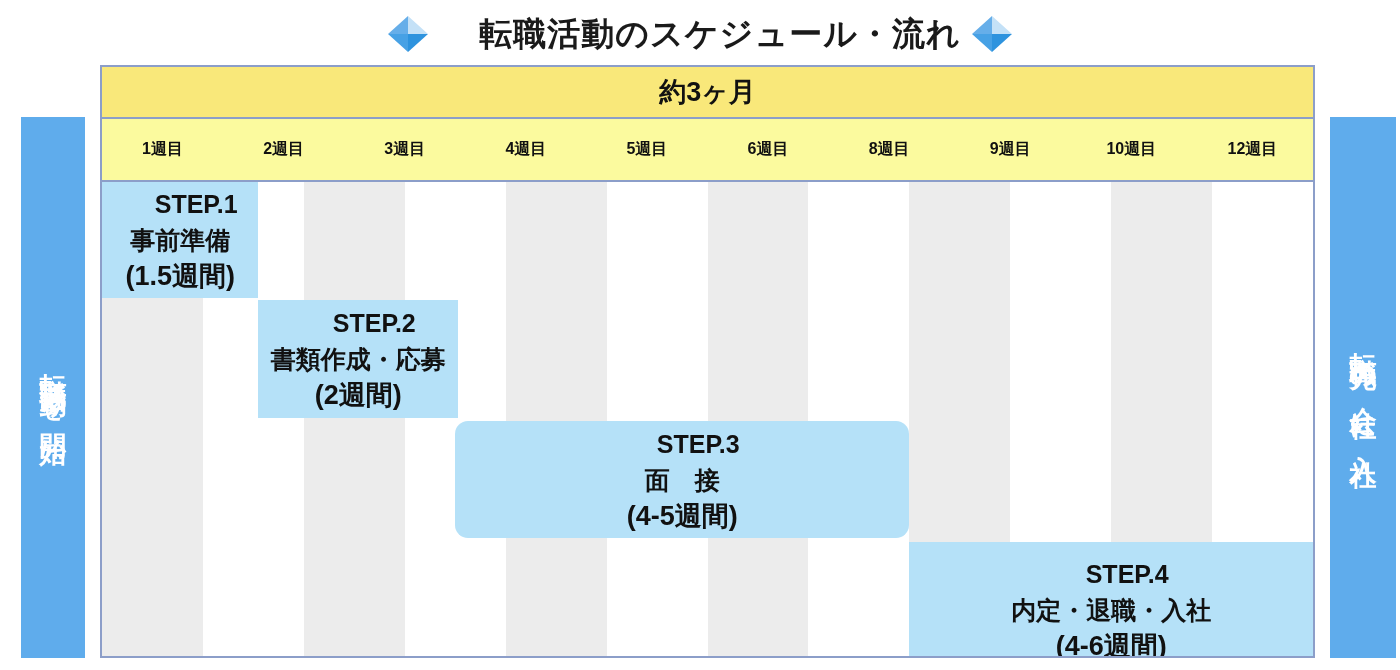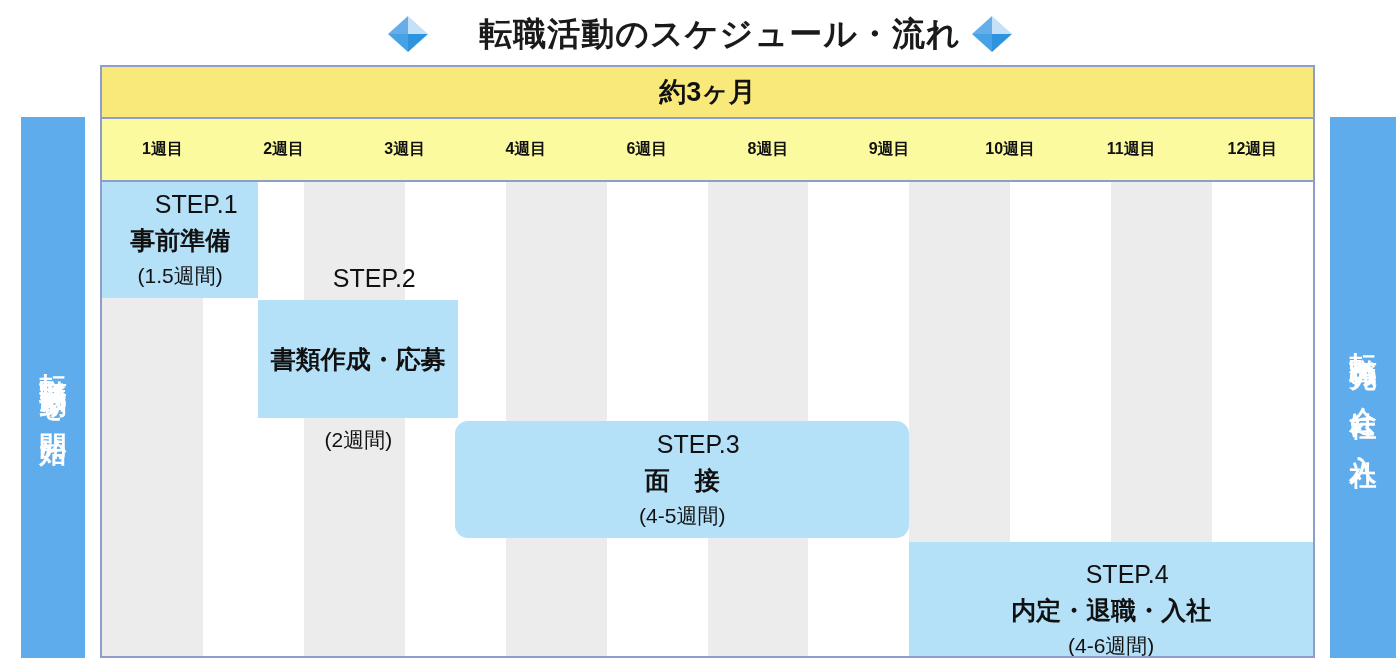--- a/index.html
+++ b/index.html
@@ -25,23 +25,23 @@
   .week-cell{flex:1;display:flex;align-items:center;justify-content:center;
     font-size:16px;font-weight:bold;color:#111;white-space:nowrap;}
   .body{position:relative;height:474px;background:#fff;overflow:hidden;}
   .stripe{position:absolute;top:0;height:100%;}
   .stripe.odd{background:var(--gray);}
   .stripe.even{background:#fff;}
 
   .step-block{position:absolute;background:var(--step);
     display:flex;flex-direction:column;align-items:center;justify-content:center;
     text-align:center;color:#111;line-height:36px;}
-  .step-name{font-size:25px;font-weight:normal;margin-left:32px;}
+  .step-name{font-size:25px;font-weight:bold;margin-left:32px;}
   .step-task{font-size:25px;font-weight:bold;}
-  .step-duration{font-size:21px;font-weight:400;}
+  .step-duration{font-size:27px;font-weight:700;}
 
   .side-bar{position:absolute;top:117px;width:64px;height:541px;background:var(--blue);
     display:flex;align-items:center;justify-content:center;}
   .side-bar span{writing-mode:vertical-rl;text-orientation:upright;
     color:#fff;font-size:27px;font-weight:bold;letter-spacing:6px;white-space:nowrap;}
   .side-bar.right{left:1330px;width:66px;}
   .side-bar.left{left:21px;}
 </style>
 </head>
 <body>
@@ -70,46 +70,46 @@
 
   <div class="chart">
     <div class="duration-band">
       <span>約3ヶ月</span>
     </div>
     <div class="week-band">
         <div class="week-cell">1週目</div>
         <div class="week-cell">2週目</div>
         <div class="week-cell">3週目</div>
         <div class="week-cell">4週目</div>
+        <div class="week-cell">5週目</div>
         <div class="week-cell">6週目</div>
         <div class="week-cell">8週目</div>
         <div class="week-cell">9週目</div>
         <div class="week-cell">10週目</div>
-        <div class="week-cell">11週目</div>
         <div class="week-cell">12週目</div>
       </div>
     <div class="body">
         <div class="stripe odd" style="left: 0px; width: 100.917px;"></div>
         <div class="stripe even" style="left: 100.917px; width: 100.917px;"></div>
         <div class="stripe odd" style="left: 201.833px; width: 100.917px;"></div>
         <div class="stripe even" style="left: 302.75px; width: 100.917px;"></div>
         <div class="stripe odd" style="left: 403.667px; width: 100.917px;"></div>
         <div class="stripe even" style="left: 504.583px; width: 100.917px;"></div>
         <div class="stripe odd" style="left: 605.5px; width: 100.917px;"></div>
         <div class="stripe even" style="left: 706.417px; width: 100.917px;"></div>
         <div class="stripe odd" style="left: 807.333px; width: 100.917px;"></div>
         <div class="stripe even" style="left: 908.25px; width: 100.917px;"></div>
         <div class="stripe odd" style="left: 1009.17px; width: 100.917px;"></div>
         <div class="stripe even" style="left: 1110.08px; width: 100.917px;"></div>
         <div class="step-block" style="left: 0px; width: 156.421px; top: 0px; height: 116px;">
           <div class="step-name">STEP.1</div>
           <div class="step-task">事前準備</div>
           <div class="step-duration">(1.5週間)</div>
         </div>
-        <div class="step-block" style="left: 156.421px; width: 199.815px; top: 118px; height: 118px; gap: 45px;">
+        <div class="step-block" style="left: 156.421px; width: 199.815px; top: 118px; height: 118px;">
           <div class="step-name">STEP.2</div>
           <div class="step-task">書類作成・応募</div>
           <div class="step-duration">(2週間)</div>
         </div>
         <div class="step-block" style="left: 353.208px; width: 454.125px; top: 239px; height: 117px; border-radius: 13px;">
           <div class="step-name">STEP.3</div>
           <div class="step-task">面　接</div>
           <div class="step-duration">(4-5週間)</div>
         </div>
         <div class="step-block" style="left: 807.333px; width: 403.667px; top: 360px; height: 136px;">

